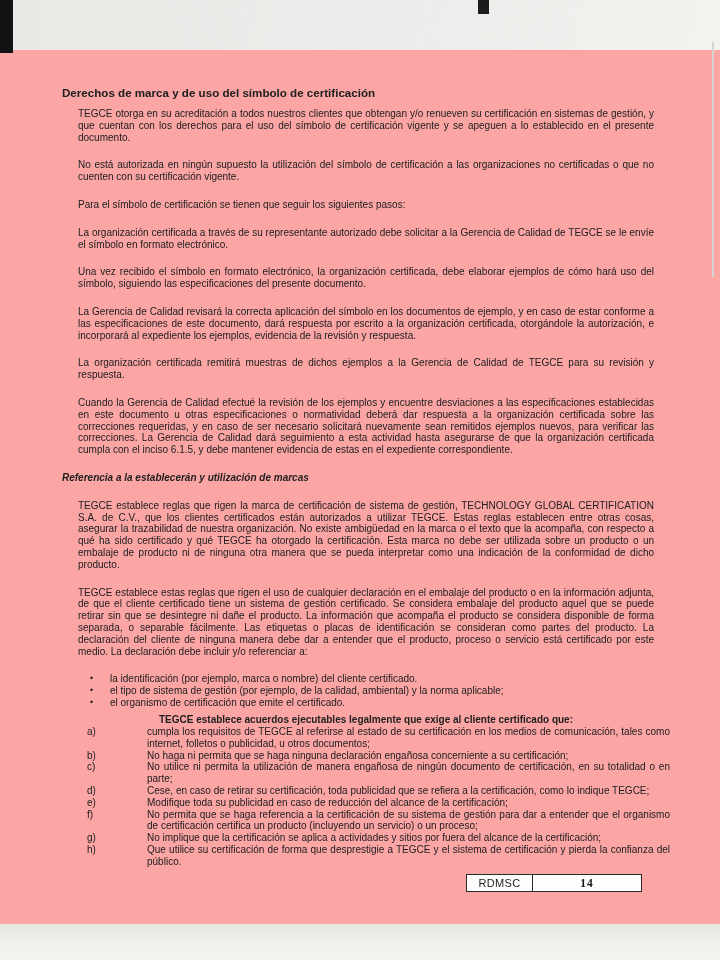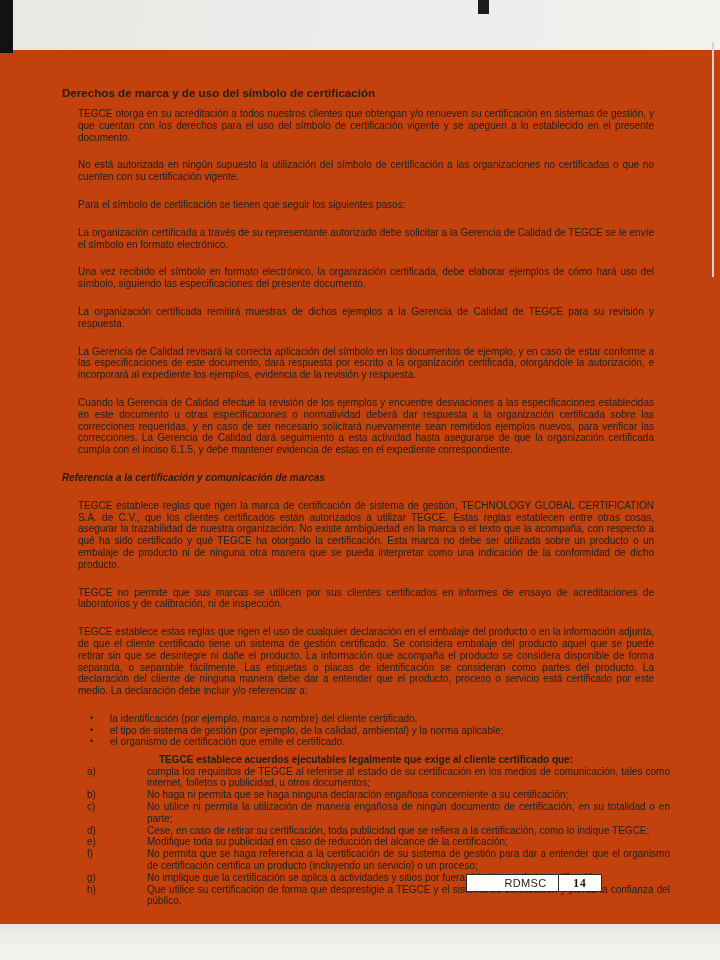--- a/index.html
+++ b/index.html
@@ -1,18 +1,18 @@
 <!DOCTYPE html>
 <html><head>
 <meta charset="utf-8">
 <style>
   html,body{margin:0;padding:0;background:#888;}
   .screen{
     position:relative;width:720px;height:960px;overflow:hidden;
-    background:#c2410c;
+    background:#fca5a5;
     font-family:"Liberation Sans",sans-serif;
   }
   .top-band{position:absolute;top:0;left:0;width:720px;height:50px;
     background:linear-gradient(100deg,#e9e8e5 0%,#edecea 55%,#f3f2ef 100%);}
   .bottom-band{position:absolute;left:0;bottom:0;width:720px;height:36px;
     background:linear-gradient(180deg,#e7e5e1 0%,#f0efec 45%,#f5f4f1 100%);}
   .mark-tl{position:absolute;left:0;top:0;width:13px;height:53px;background:#121212;}
   .mark-tr{position:absolute;left:478px;top:0;width:11px;height:14px;background:#1c1c1c;}
   .edge-right{position:absolute;left:712px;top:42px;width:2px;height:235px;background:#d6d4d0;}
 
@@ -27,22 +27,22 @@
   .h-italic{font-weight:700;font-style:italic;text-align:left;}
   .h-bold{font-weight:700;text-align:center;}
   .bullet-row{display:flex;padding-left:28px;margin:0;}
   .bullet-marker{flex:0 0 20px;width:20px;font-size:9px;}
   .bullet-text{flex:1;text-align:justify;}
   .let-row{display:flex;padding-left:25px;margin:0;}
   .let-label{flex:0 0 24px;width:24px;}
   .let-text{flex:1;text-align:justify;margin-left:36px;}
 
   .footer-table{
-    position:absolute;left:466px;top:874px;width:136px;height:18px;
-    border:1.5px solid #2a2a2a;display:flex;background:#fdfdfc;box-sizing:border-box;padding-left:26px;
+    position:absolute;left:466px;top:874px;width:176px;height:18px;
+    border:1.5px solid #2a2a2a;display:flex;background:#fdfdfc;box-sizing:border-box;
   }
   .footer-cell-left{
     width:66px;border-right:1.5px solid #2a2a2a;box-sizing:border-box;
     display:flex;align-items:center;justify-content:center;
     font-size:11px;color:#1d1d1d;letter-spacing:.3px;
   }
   .footer-cell-right{
     flex:1;display:flex;align-items:center;justify-content:center;
     font-family:"Liberation Serif",serif;font-weight:700;font-size:11.5px;
     color:#151515;letter-spacing:1px;
@@ -59,26 +59,25 @@
   <div class="edge-right"></div>
 
   <div class="content">
     <div class="doc-title">Derechos de marca y de uso del símbolo de certificación</div>
     <div>
         <div class="para gap">TEGCE otorga en su acreditación a todos nuestros clientes que obtengan y/o renueven su certificación en sistemas de gestión, y que cuentan con los derechos para el uso del símbolo de certificación vigente y se apeguen a lo establecido en el presente documento.</div>
         <div class="para gap">No está autorizada en ningún supuesto la utilización del símbolo de certificación a las organizaciones no certificadas o que no cuenten con su certificación vigente.</div>
         <div class="para gap">Para el símbolo de certificación se tienen que seguir los siguientes pasos:</div>
         <div class="para">La organización certificada a través de su representante autorizado debe solicitar a la Gerencia de Calidad de TEGCE se le envíe el símbolo en formato electrónico.</div>
         <div class="para">Una vez recibido el símbolo en formato electrónico, la organización certificada, debe elaborar ejemplos de cómo hará uso del símbolo, siguiendo las especificaciones del presente documento.</div>
+        <div class="para gap">La Gerencia de Calidad revisará la correcta aplicación del símbolo en los documentos de ejemplo, y en caso de estar conforme a las especificaciones de este documento, dará respuesta por escrito a la organización certificada, otorgándole la autorización, e incorporará al expediente los ejemplos, evidencia de la revisión y respuesta.</div>
         <div class="para">La organización certificada remitirá muestras de dichos ejemplos a la Gerencia de Calidad de TEGCE para su revisión y respuesta.</div>
-        <div class="para gap">La Gerencia de Calidad revisará la correcta aplicación del símbolo en los documentos de ejemplo, y en caso de estar conforme a las especificaciones de este documento, dará respuesta por escrito a la organización certificada, otorgándole la autorización, e incorporará al expediente los ejemplos, evidencia de la revisión y respuesta.</div>
         <div class="para gap">Cuando la Gerencia de Calidad efectué la revisión de los ejemplos y encuentre desviaciones a las especificaciones establecidas en este documento u otras especificaciones o normatividad deberá dar respuesta a la organización certificada sobre las correcciones requeridas, y en caso de ser necesario solicitará nuevamente sean remitidos ejemplos nuevos, para verificar las correcciones. La Gerencia de Calidad dará seguimiento a esta actividad hasta asegurarse de que la organización certificada cumpla con el inciso 6.1.5, y debe mantener evidencia de estas en el expediente correspondiente.</div>
-        <div class="h-italic gap">Referencia a la certificación y comunicación de marcas</div>
+        <div class="h-italic gap">Referencia a la establecerán y utilización de marcas</div>
         <div class="para">TEGCE establece reglas que rigen la marca de certificación de sistema de gestión, TECHNOLOGY GLOBAL CERTIFICATION S.A. de C.V., que los clientes certificados están autorizados a utilizar TEGCE. Estas reglas establecen entre otras cosas, asegurar la trazabilidad de nuestra organización. No existe ambigüedad en la marca o el texto que la acompaña, con respecto a qué ha sido certificado y qué TEGCE ha otorgado la certificación. Esta marca no debe ser utilizada sobre un producto o un embalaje de producto ni de ninguna otra manera que se pueda interpretar como una indicación de la conformidad de dicho producto.</div>
-        <div class="para gap">TEGCE no permite que sus marcas se utilicen por sus clientes certificados en informes de ensayo de acreditaciones de laboratorios y de calibración, ni de inspección.</div>
         <div class="para gap">TEGCE establece estas reglas que rigen el uso de cualquier declaración en el embalaje del producto o en la información adjunta, de que el cliente certificado tiene un sistema de gestión certificado. Se considera embalaje del producto aquel que se puede retirar sin que se desintegre ni dañe el producto. La información que acompaña el producto se considera disponible de forma separada, o separable fácilmente. Las etiquetas o placas de identificación se consideran como partes del producto. La declaración del cliente de ninguna manera debe dar a entender que el producto, proceso o servicio está certificado por este medio. La declaración debe incluir y/o referenciar a:</div>
         <div class="bullet-row gap">
           <span class="bullet-marker">•</span>
           <span class="bullet-text">la identificación (por ejemplo, marca o nombre) del cliente certificado.</span>
         </div>
         <div class="bullet-row">
           <span class="bullet-marker">•</span>
           <span class="bullet-text">el tipo de sistema de gestión (por ejemplo, de la calidad, ambiental) y la norma aplicable;</span>
         </div>
         <div class="bullet-row">

